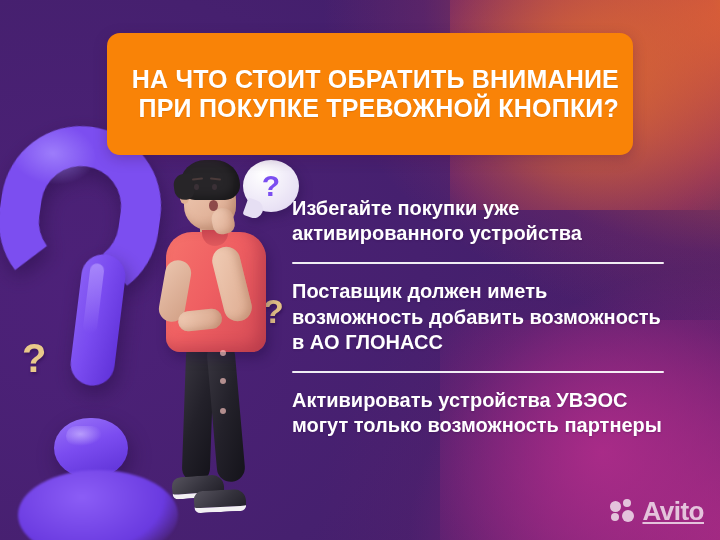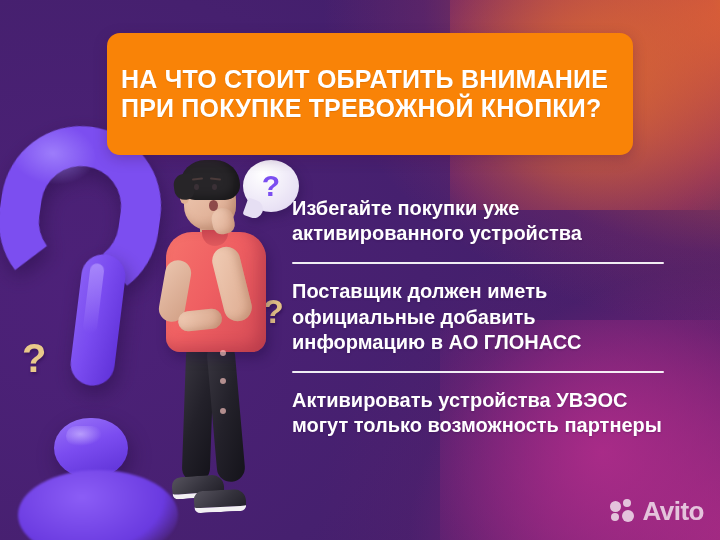--- a/index.html
+++ b/index.html
@@ -200,21 +200,21 @@
   .banner{
     position:absolute; left:107px; top:33px; width:526px; height:122px;
     background:#f98307;
     border-radius:13px;
     box-shadow:0 4px 14px rgba(60,14,80,.28);
     display:flex; align-items:center; justify-content:center;
   }
   .banner h1{
     font:800 25px/1.17 "Liberation Sans", sans-serif;
     color:#ffffff;
-    text-align:left;
+    text-align:right;
     letter-spacing:.2px;
     padding:0 14px;
     text-shadow:0 1px 1px rgba(150,70,0,.25);
   }
 
   
   .list{ position:absolute; left:292px; top:196px; width:372px; }
   .item{
     font:700 20px/1.26 "Liberation Sans", sans-serif;
     color:#ffffff;
@@ -235,20 +235,21 @@
   .avito-mark{ position:relative; width:26px; height:24px; }
   .avito-mark i{ position:absolute; border-radius:50%; background:#ffffff; display:block; }
   .avito-mark i.d1{ left:0;  top:2px;  width:11px; height:11px; }
   .avito-mark i.d2{ left:13px;top:0;   width:8px;  height:8px;  }
   .avito-mark i.d3{ left:1px; top:14px;width:8px;  height:8px;  }
   .avito-mark i.d4{ left:12px;top:11px;width:12px; height:12px; }
   .avito-word{
     font:700 26px/1 "Liberation Sans", sans-serif;
     color:#ffffff;
     letter-spacing:-.5px;
+    text-decoration:underline;
   }
 </style>
 </head>
 <body>
 
 <div id="poster">
 
   <div class="blob-topright"></div>
   <div class="blob-bottomright"></div>
 
@@ -293,21 +294,21 @@
     <span>?</span>
   </div>
 
   <div class="banner">
     <h1>НА ЧТО СТОИТ ОБРАТИТЬ ВНИМАНИЕ ПРИ ПОКУПКЕ ТРЕВОЖНОЙ КНОПКИ?</h1>
   </div>
 
   <div class="list">
     <div class="item">Избегайте покупки уже активированного устройства</div>
     <div class="divider"></div>
-    <div class="item">Поставщик должен иметь официальные добавить информацию в АО ГЛОНАСС</div>
+    <div class="item">Поставщик должен иметь возможность добавить возможность в АО ГЛОНАСС</div>
     <div class="divider"></div>
     <div class="item">Активировать устройства УВЭОС могут только возможность партнеры</div>
   </div>
 
   <div class="avito">
     <div class="avito-mark">
       <i class="d1"></i>
         <i class="d2"></i>
         <i class="d3"></i>
         <i class="d4"></i>

